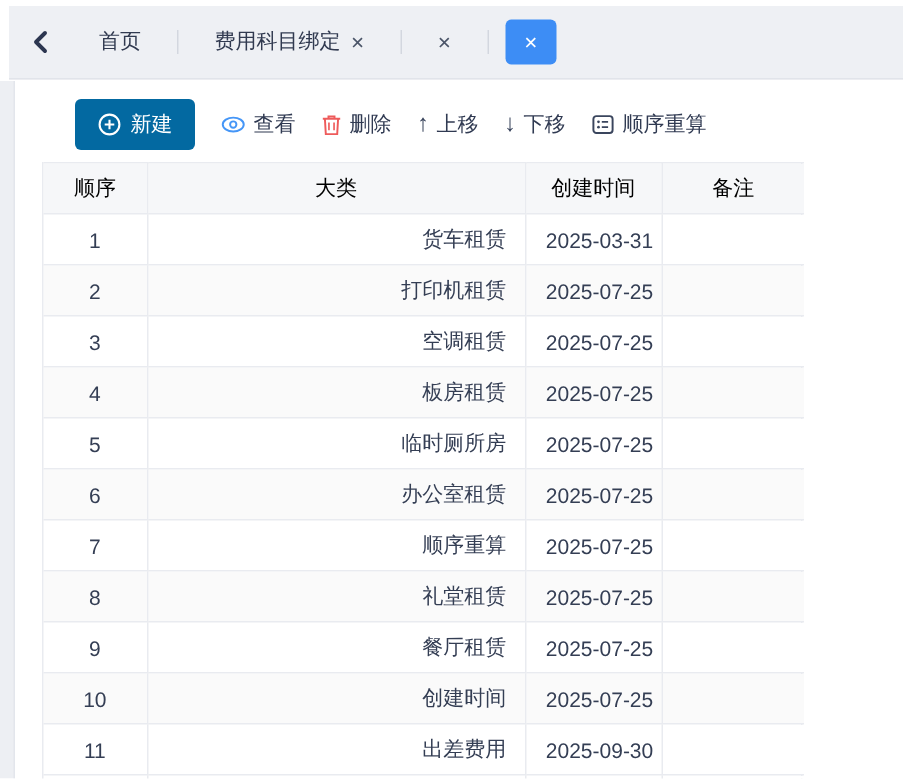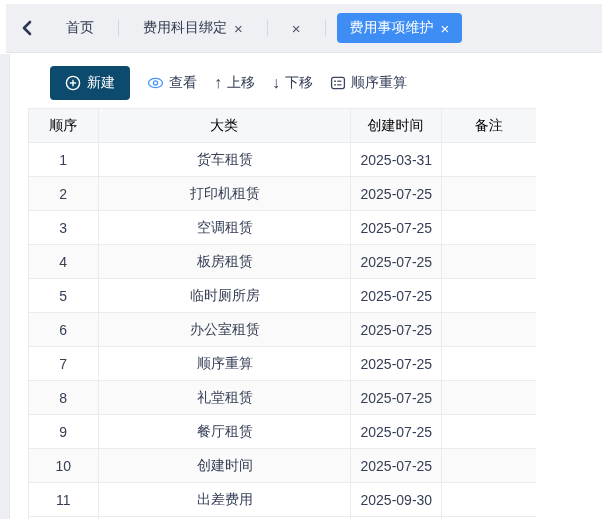--- a/index.html
+++ b/index.html
@@ -41,21 +41,21 @@
   .gutter {
     position:absolute; top:54px; left:0; width:10px; bottom:0;
     background:#edeff3; border-right:1px solid #e3e6ec;
   }
 
   .toolbar {
     position:absolute; top:66px; left:50px; height:34px;
     display:flex; align-items:center; gap:17px;
   }
   .btn-primary {
-    height:34px; padding:0 15px; background:#0c4a6e; color:#ffffff;
+    height:34px; padding:0 15px; background:#0369a1; color:#ffffff;
     border:none; border-radius:4px; font-size:14px;
     display:flex; align-items:center; gap:6px; cursor:pointer;
     font-family:inherit;
   }
   .tool-btn {
     height:34px; background:none; border:none; font-size:14px;
     color:#303a52; display:flex; align-items:center; gap:5px;
     cursor:pointer; font-family:inherit; white-space:nowrap;
   }
   .tool-btn .arrow { font-size:16px; font-weight:600; color:#3a455d; line-height:1; }
@@ -77,22 +77,22 @@
   thead th {
     background:#f6f7f9; color:#000000; text-align:center;
     border-top:1px solid #e9ebf0;
   }
   td { color:#343e54; background:#ffffff; }
   .col-order { width:69px; }
   .col-category { width:252px; }
   .col-created { width:91px; }
   .col-remark { width:95px; }
   td[data-field="order"]   { text-align:center; }
-  td[data-field="category"]{ text-align:center; padding-left:14px;margin-top:15px; }
-  td[data-field="created"] { text-align:left; padding:0 10px; }
+  td[data-field="category"]{ text-align:right; padding-left:14px;margin-top:15px; }
+  td[data-field="created"] { text-align:right; padding:0 5px; }
   td[data-field="remark"]  { text-align:center; }
   tbody[data-name="table-body"] tr:nth-child(even) td { background:#fafafa; }
   tr.filler td { height:24px; border-bottom:none; }
 </style>
 </head>
 <body>
 
 <div class="stage" data-name="app-window">
 
   <div class="tabbar" data-name="tab-bar">
@@ -114,21 +114,20 @@
       <span class="x" data-name="close-icon">×</span>
     </div>
     <div class="tab-sep" data-name="tab-divider"></div>
 
     <div class="tab" data-name="tab-expense-income-unit-maintenance">
       <span class="x" data-name="close-icon">×</span>
     </div>
     <div class="tab-sep" data-name="tab-divider"></div>
 
     <div class="tab active" data-name="tab-expense-item-maintenance-active">
-      <span data-name="tab-label">费用事项维护</span>
       <span class="x" data-name="close-icon">×</span>
     </div>
   </div>
 
   <div class="gutter" data-name="left-gutter"></div>
 
   <div class="toolbar" data-name="toolbar">
     <button class="btn-primary" data-name="create-button">
       <span class="icon" data-name="plus-circle-icon">
         <svg width="16" height="16" viewBox="0 0 16 16">
@@ -144,20 +143,32 @@
       <span class="icon" data-name="eye-icon">
         <svg width="17" height="14" viewBox="0 0 17 14">
             <ellipse cx="8.5" cy="7" rx="7" ry="4.6" fill="none" stroke="#4596f7" stroke-width="1.3"></ellipse>
             <circle cx="8.5" cy="7" r="2.1" fill="none" stroke="#4596f7" stroke-width="1.3"></circle>
           </svg>
       </span>
       <span data-name="view-button-label">查看</span>
     </button>
 
 
+    <button class="tool-btn" data-name="delete-button">
+      <span class="icon" data-name="trash-icon">
+        <svg width="14" height="15" viewBox="0 0 14 15">
+            <path d="M5 2.8 V1.6 H9 V2.8" fill="none" stroke="#ee5b5b" stroke-width="1.3"></path>
+            <line x1="1.2" y1="3.2" x2="12.8" y2="3.2" stroke="#ee5b5b" stroke-width="1.3"></line>
+            <path d="M2.6 3.2 L3.2 13.4 H10.8 L11.4 3.2" fill="none" stroke="#ee5b5b" stroke-width="1.3"></path>
+            <line x1="5.3" y1="5.6" x2="5.3" y2="10.8" stroke="#ee5b5b" stroke-width="1.1"></line>
+            <line x1="8.7" y1="5.6" x2="8.7" y2="10.8" stroke="#ee5b5b" stroke-width="1.1"></line>
+          </svg>
+      </span>
+      <span data-name="delete-button-label">删除</span>
+    </button>
 
     <button class="tool-btn" data-name="move-up-button">
       <span class="arrow" data-name="arrow-up-icon">↑</span>
       <span data-name="move-up-button-label">上移</span>
     </button>
 
     <button class="tool-btn" data-name="move-down-button">
       <span class="arrow" data-name="arrow-down-icon">↓</span>
       <span data-name="move-down-button-label">下移</span>
     </button>

